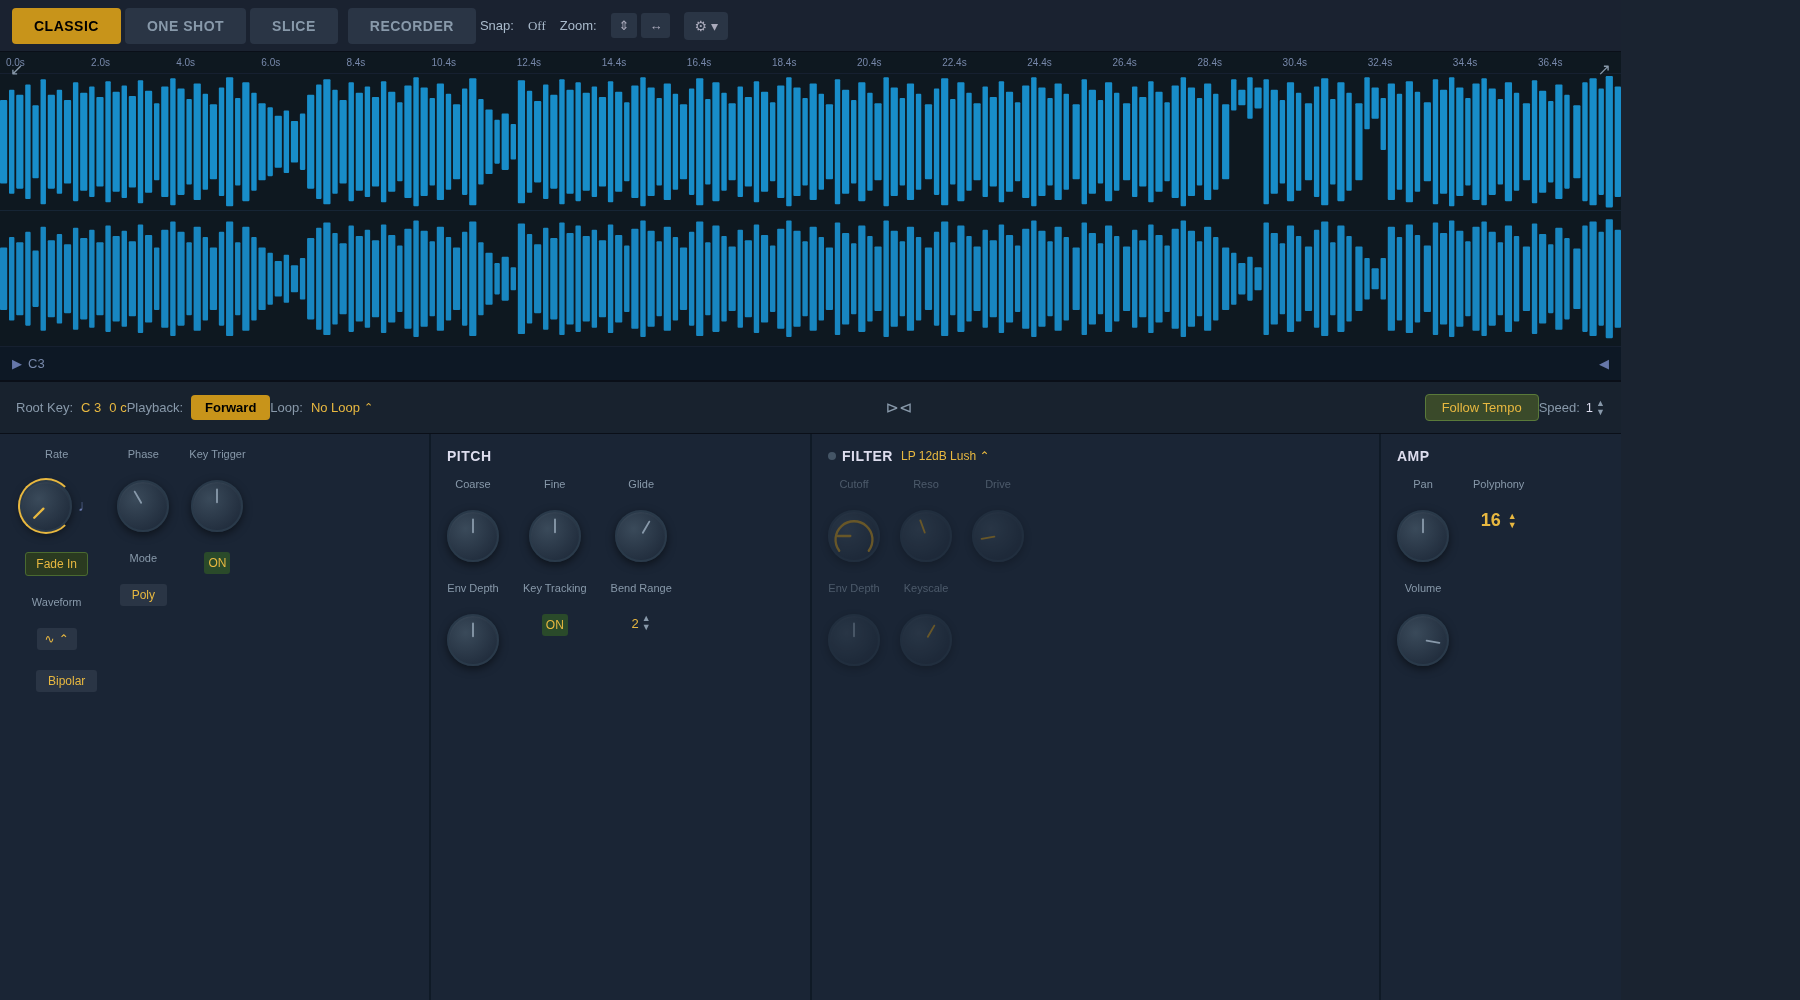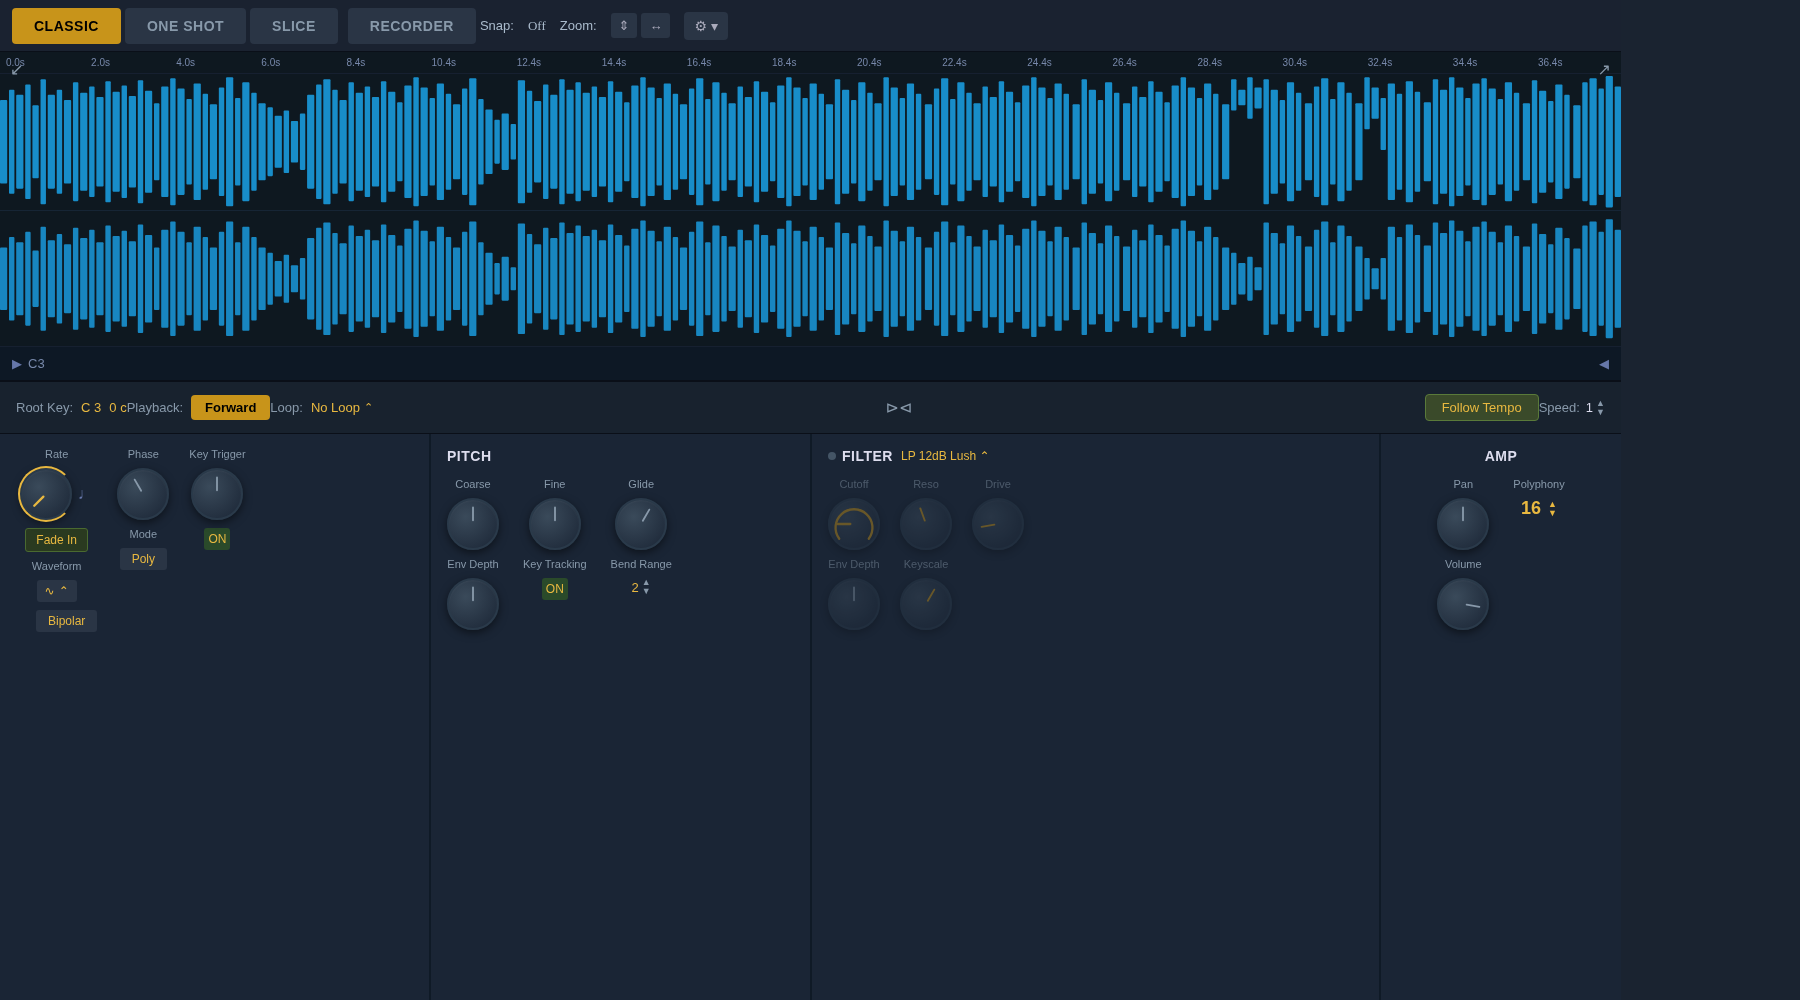--- a/index.html
+++ b/index.html
@@ -407,21 +407,21 @@
       border-radius: 3px;
       font-size: 12px;
       cursor: pointer;
       margin-left: 20px;
     }
 
     .sub-panel {
       display: flex;
       flex-direction: column;
       align-items: center;
-      gap: 8px;
+      gap: 20px;
     }
 
     .filter-type {
       color: #e8b840;
       font-size: 12px;
     }
 
     .polyphony-value {
       color: #e8b840;
       font-size: 18px;
@@ -1104,21 +1104,21 @@
             <svg viewBox="0 0 52 52" style="position:absolute;inset:0;width:100%;height:100%;">
               <line x1="26" y1="8" x2="26" y2="22" stroke="#c8941a" stroke-width="2" stroke-linecap="round" transform="rotate(-100, 26, 26)"></line>
             </svg>
           </div>
         </div>
       </div>
     </div>
 
     <div class="divider-v"></div>
 
-    <div class="panel" style="flex: 0 0 240px; max-width:240px;align-items:center;">
+    <div class="panel" style="flex: 0 0 240px; max-width:240px;">
       <div class="panel-header">
         <span class="panel-title">AMP</span>
       </div>
       <div style="display: flex; gap: 24px; align-items: flex-start;">
         <div class="sub-panel">
           <span class="knob-label">Pan</span>
           <div class="knob">
             <svg viewBox="0 0 52 52" style="position:absolute;inset:0;width:100%;height:100%;">
               <line x1="26" y1="8" x2="26" y2="22" stroke="#8899aa" stroke-width="2" stroke-linecap="round" transform="rotate(0, 26, 26)"></line>
             </svg>

